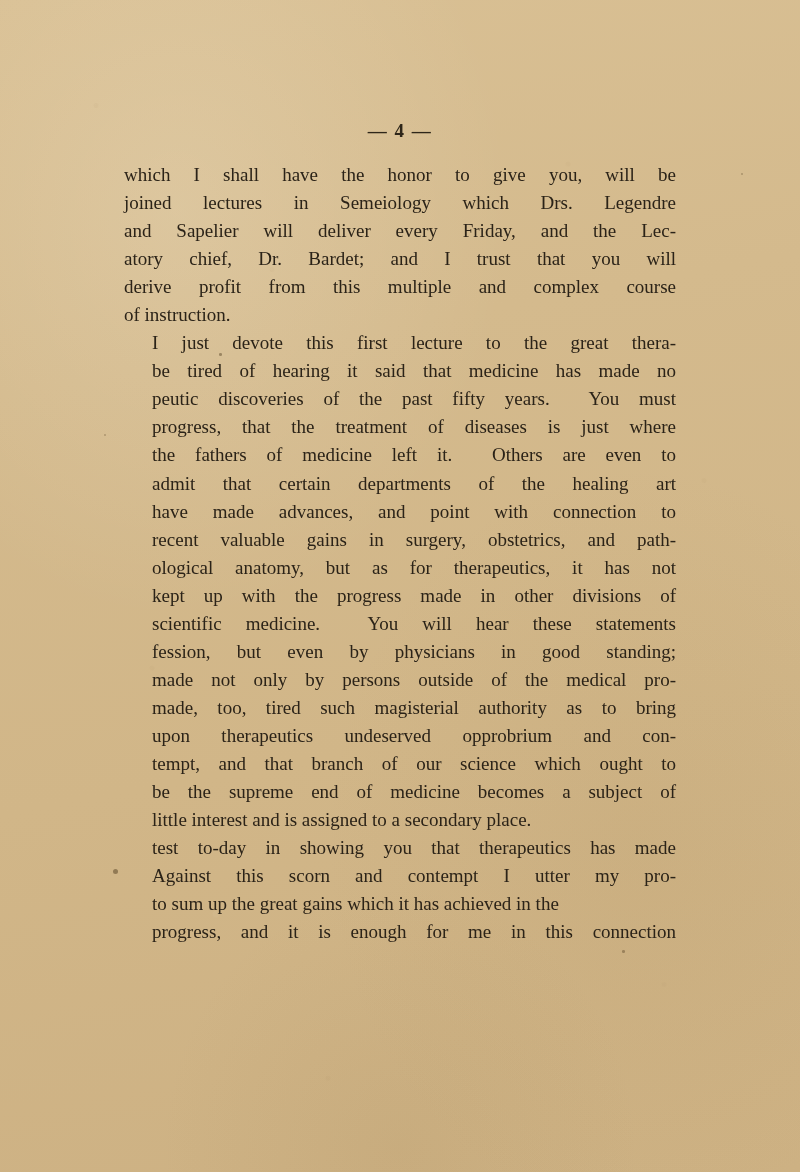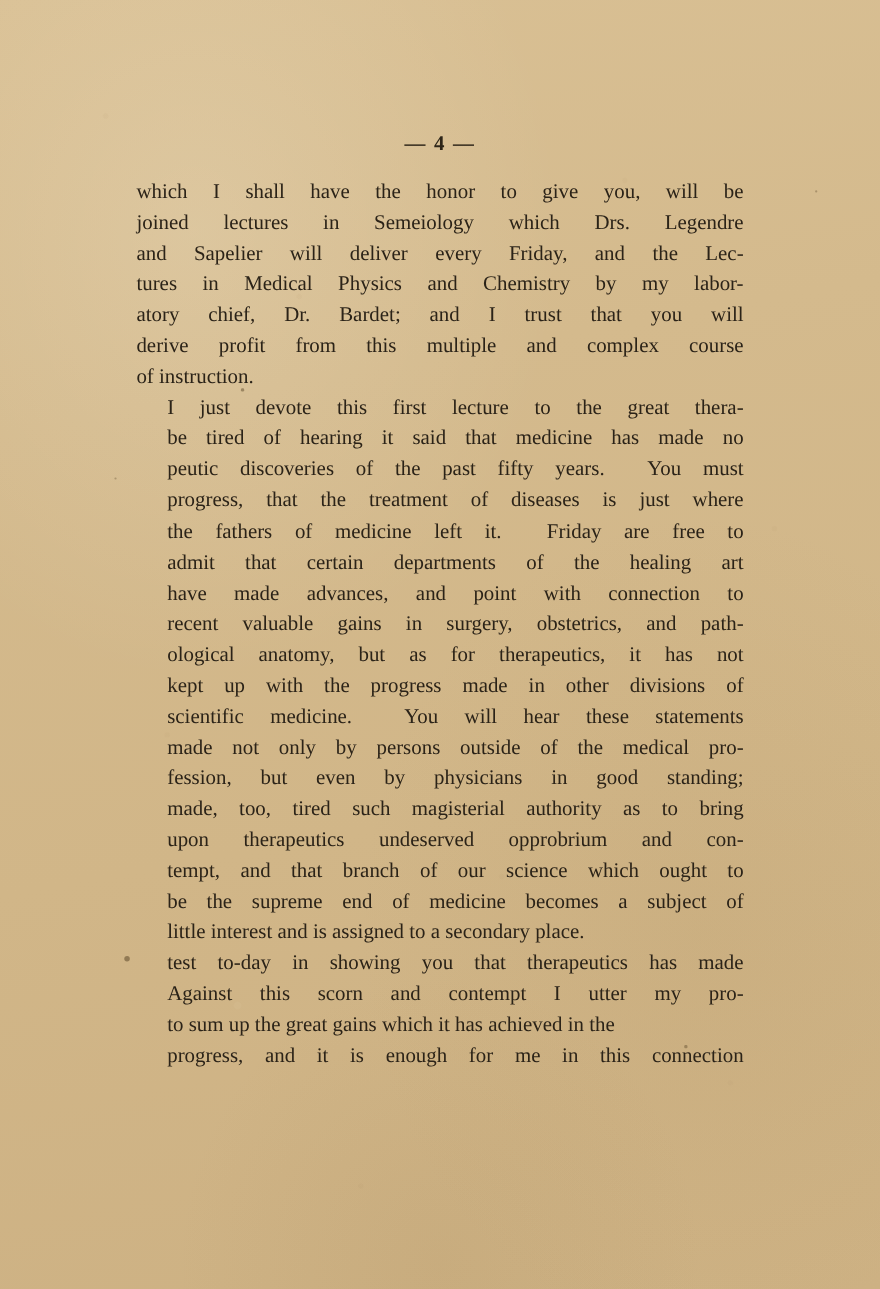--- a/index.html
+++ b/index.html
@@ -115,39 +115,38 @@
 
   <div class="grain"></div>
 
   <div class="folio">— 4 —</div>
 
   <div class="textblock">
       <p class="para flush">
         <span class="line">which I shall have the honor to give you, will be</span>
         <span class="line">joined lectures in Semeiology which Drs. Legendre</span>
         <span class="line">and Sapelier will deliver every Friday, and the Lec-</span>
-        <span class="line">tures in Medical Physics and Chemistry by my labor-</span>
         <span class="line">atory chief, Dr. Bardet; and I trust that you will</span>
         <span class="line">derive profit from this multiple and complex course</span>
         <span class="line last">of instruction.</span>
       </p>
       <p class="para">
         <span class="line indent">I just devote this first lecture to the great thera-</span>
         <span class="line">be tired of hearing it said that medicine has made no</span>
         <span class="line">peutic discoveries of the past fifty years.  You must</span>
         <span class="line">progress, that the treatment of diseases is just where</span>
-        <span class="line">the fathers of medicine left it.  Friday are free to</span>
+        <span class="line">the fathers of medicine left it.  Others are even to</span>
         <span class="line">admit that certain departments of the healing art</span>
         <span class="line">have made advances, and point with connection to</span>
         <span class="line">recent valuable gains in surgery, obstetrics, and path-</span>
         <span class="line">ological anatomy, but as for therapeutics, it has not</span>
         <span class="line">kept up with the progress made in other divisions of</span>
         <span class="line">scientific medicine.  You will hear these statements</span>
+        <span class="line">fession, but even by physicians in good standing;</span>
         <span class="line">made not only by persons outside of the medical pro-</span>
-        <span class="line">fession, but even by physicians in good standing;</span>
         <span class="line">made, too, tired such magisterial authority as to bring</span>
         <span class="line">upon therapeutics undeserved opprobrium and con-</span>
         <span class="line">tempt, and that branch of our science which ought to</span>
         <span class="line">be the supreme end of medicine becomes a subject of</span>
         <span class="line last">little interest and is assigned to a secondary place.</span>
       </p>
       <p class="para">
         <span class="line">test to-day in showing you that therapeutics has made</span>
         <span class="line indent">Against this scorn and contempt I utter my pro-</span>
         <span class="line last">to sum up the great gains which it has achieved in the</span>

